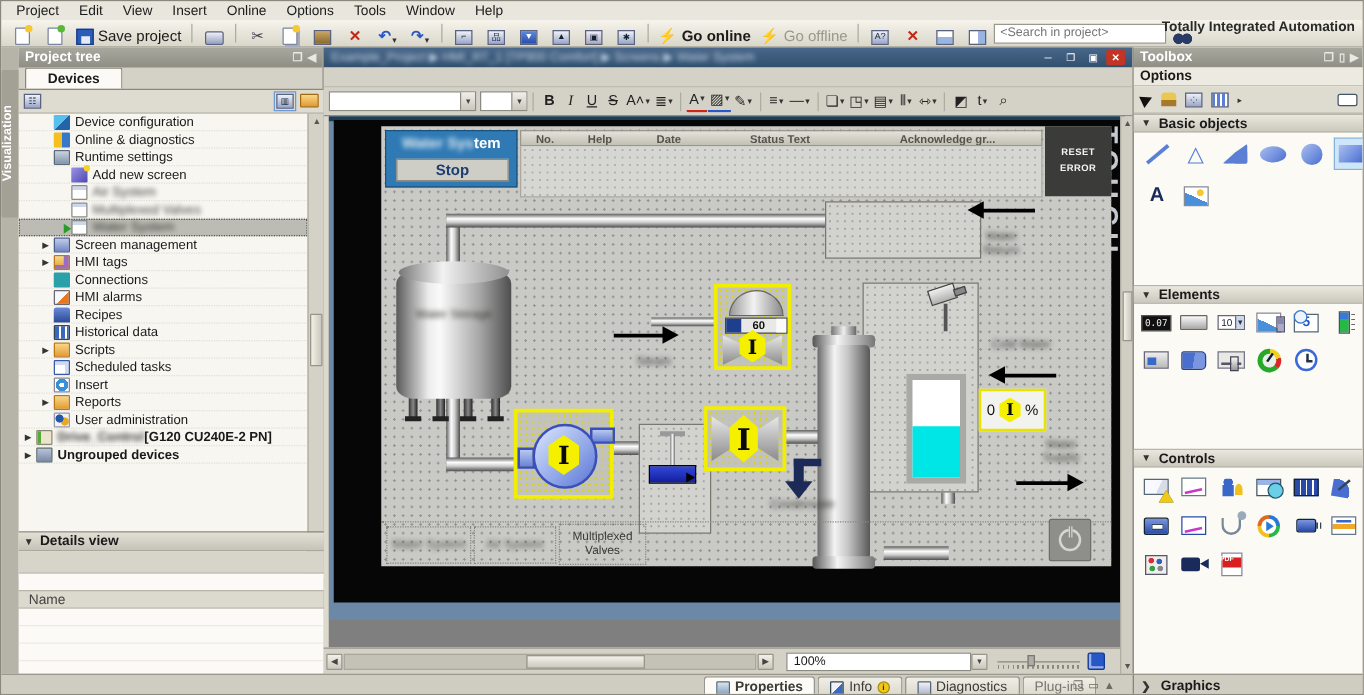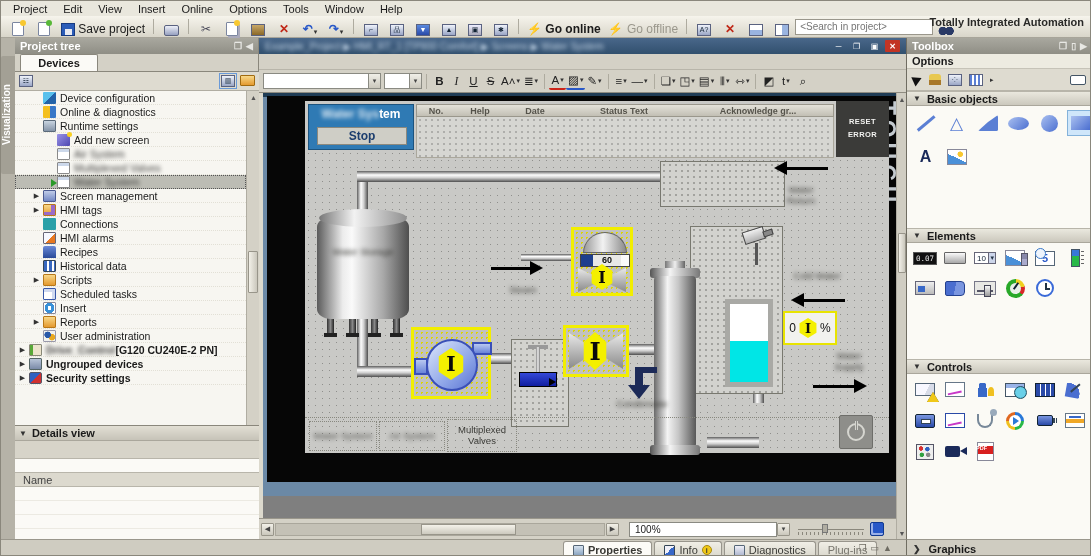--- a/index.html
+++ b/index.html
@@ -459,25 +459,20 @@
         <span class="exp">▶</span>
         <span class="ic ic20"></span>
         <span class="tl bl bd">Drive_Control </span>
         <span class="tl bd">[G120 CU240E-2 PN]</span>
       </div>
     <div class="trow l1">
         <span class="exp">▶</span>
         <span class="ic ic21"></span>
         <span class="tl bd">Ungrouped devices</span>
       </div>
-    <div class="trow l1">
-        <span class="exp">▶</span>
-        <span class="ic ic22"></span>
-        <span class="tl bd">Security settings</span>
-      </div>
   </div>
   <div id="treescroll" class="a">
     <div class="sarr" style="position:absolute;top:0">▲</div>
     <div class="sthumb" style="top:160px;height:42px"></div>
     <div class="sarr" style="position:absolute;bottom:0">▼</div>
   </div>
   <div id="dview" class="a" style="left:0;top:387px;width:244px;height:114px">
     <div class="dhead">
       <span class="varr">▼</span>
       <span>Details view</span>

